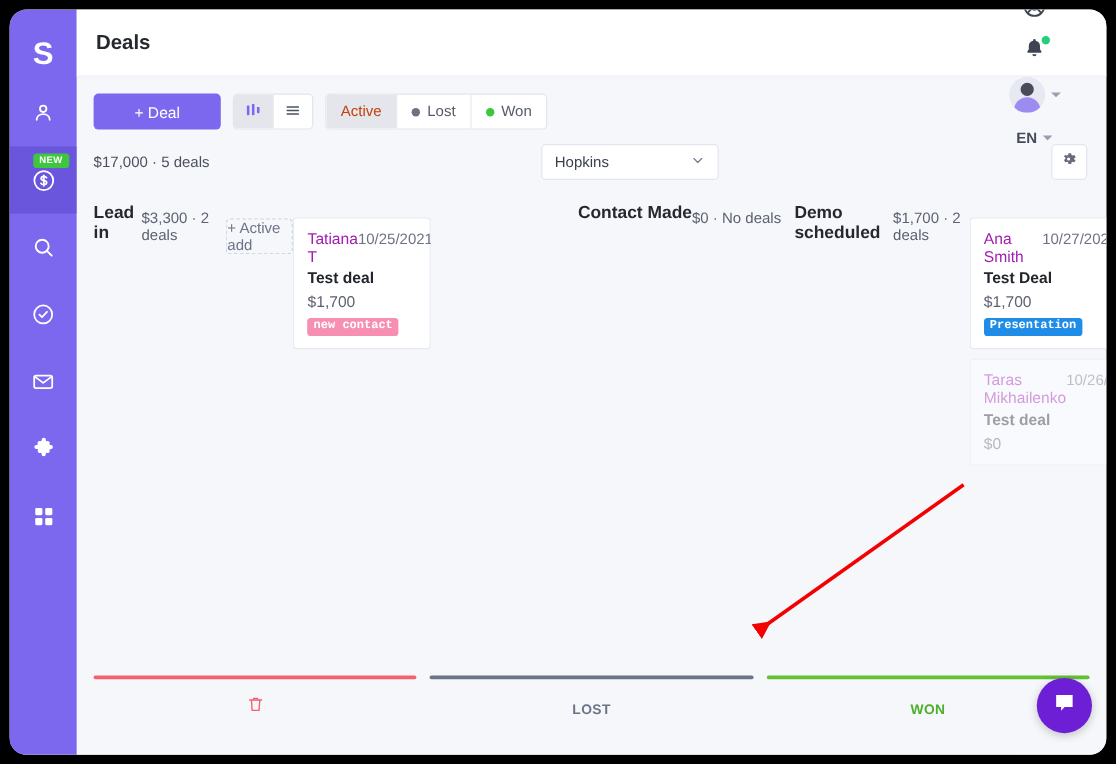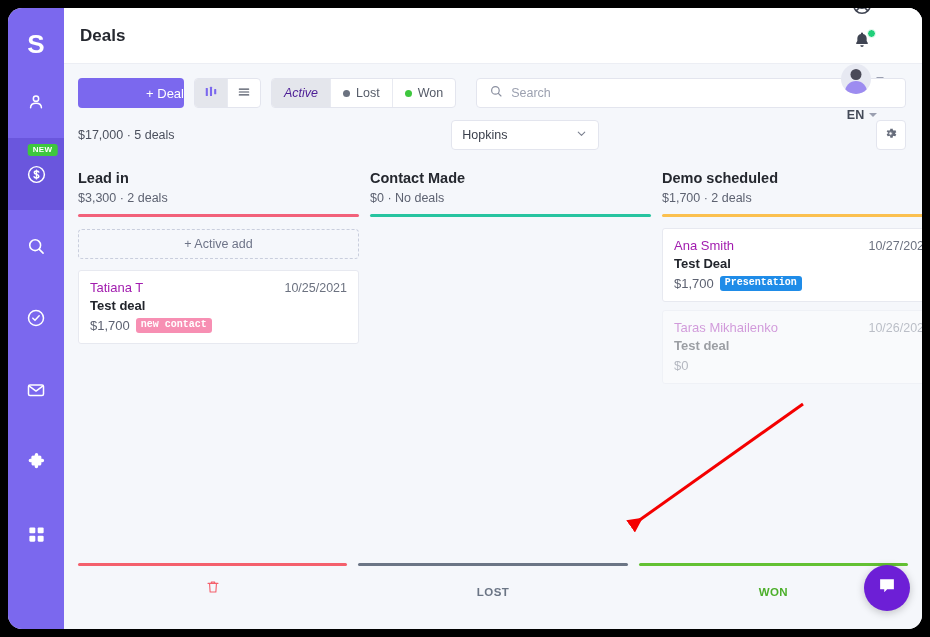--- a/index.html
+++ b/index.html
@@ -25,21 +25,21 @@
     display: flex; flex-direction: column; align-items: center;
     padding-top: 14px;
     position: relative;
   }
   .logo {
     color: #fff; font-size: 26px; font-weight: 700;
     height: 44px; display: flex; align-items: center; justify-content: center;
     width: 100%;
   }
   .nav-item {
-    width: 100%; height: 72px;
+    width: 100%; height: 56px;
     display: flex; align-items: center; justify-content: center;
     position: relative;
     cursor: pointer;
   }
   .nav-item.active { background: #6a56dd; }
   .nav-item svg { display: block; }
   .new-badge {
     position: absolute; top: 6px; left: 50%;
     transform: translateX(-28%);
     background: #3ec73e; color: #fff;
@@ -82,30 +82,29 @@
   .lang { display: flex; align-items: center; gap: 5px; font-size: 12.5px; font-weight: 700; color: #444a58; cursor: pointer; }
 
   
   .toolbar { padding: 14px 16px 0 14px; }
   .toolbar-row { display: flex; align-items: center; gap: 10px; }
   .toolbar-row.second { margin-top: 12px; gap: 12px; justify-content: space-between; }
   .deal-btn {
     background: #7b68ee; color: #fff; border: none; border-radius: 4px;
     font-size: 13px; height: 30px; width: 106px; cursor: pointer;
     font-family: inherit;
-    text-align: right;
   }
   .seg { display: flex; border: 1px solid #e3e5ee; border-radius: 4px; overflow: hidden; background: #fff; height: 30px; }
   .seg > div {
     display: flex; align-items: center; justify-content: center;
     padding: 0 12px; font-size: 12.5px; color: #555b68;
     border-right: 1px solid #e8eaf1; cursor: pointer; white-space: nowrap;
   }
   .seg > div:last-child { border-right: none; }
-  .seg > div.sel { background: #e4e6ec; color: #4c1d95; font-style: italic; }
+  .seg > div.sel { background: #e4e6ec; color: #c2410c; }
   .view-seg > div { padding: 0 9px; }
   .dot { width: 7px; height: 7px; border-radius: 50%; margin-right: 6px; display: inline-block; }
   .search-box {
     flex: 1; height: 30px; background: #fff; border: 1px solid #e3e5ee;
     border-radius: 4px; display: flex; align-items: center; gap: 8px;
     padding: 0 12px; margin-left: 10px; min-width: 0;
   }
   .search-box input {
     border: none; outline: none; font-size: 12.5px; color: #3a3f4b;
     flex: 1; font-family: inherit; background: transparent;
@@ -122,21 +121,21 @@
     width: 30px; height: 30px; background: #fff; border: 1px solid #e3e5ee;
     border-radius: 4px; display: flex; align-items: center; justify-content: center;
     cursor: pointer;
   }
 
   
   .board {
     flex: 1; display: flex; gap: 0; padding: 20px 0 0 14px;
     overflow: hidden; min-height: 0;
   }
-  .column { width: 281px; flex: 0 0 281px; margin-right: 11px; display: flex; flex-direction: column; min-height: 0; }
+  .column { width: 281px; flex: 0 0 281px; margin-right: 11px; display: flex; flex-direction: row; min-height: 0; justify-content: flex-end; }
   .col-title { font-size: 14.5px; font-weight: 700; color: #25282f; }
   .col-sub { font-size: 12.5px; color: #5d6271; margin-top: 5px; }
   .col-bar { height: 3px; border-radius: 2px; margin-top: 9px; }
   .quick-add {
     margin-top: 12px; height: 30px; border: 1px dashed #c9cedd; border-radius: 4px;
     display: flex; align-items: center; justify-content: center;
     font-size: 12.5px; color: #6e7488; cursor: pointer; background: transparent;
   }
   .cards { margin-top: 11px; display: flex; flex-direction: column; gap: 8px; overflow: hidden; }
   .card {
@@ -313,29 +312,20 @@
           <div>
             <span class="dot" style="background:#6b7280"></span>
             <span>Lost</span>
           </div>
           <div>
             <span class="dot" style="background:#3ec73e"></span>
             <span>Won</span>
           </div>
         </div>
 
-        <div class="search-box">
-          <span>
-            <svg width="14" height="14" viewBox="0 0 24 24" fill="none" stroke="#8b90a0" stroke-width="2.1" stroke-linecap="round">
-              <circle cx="11" cy="11" r="6.5"></circle>
-                <path d="M16 16l4.5 4.5"></path>
-            </svg>
-          </span>
-          <input type="text" placeholder="Search" style="">
-        </div>
       </div>
 
       <div class="toolbar-row second">
         <div class="summary">$17,000 · 5 deals</div>
         <div class="select-box">
           <span>Hopkins</span>
           <span class="chev">
             <svg width="13" height="13" viewBox="0 0 24 24" fill="none" stroke="#7b808f" stroke-width="2" stroke-linecap="round" stroke-linejoin="round">
               <path d="M6 9.5l6 6 6-6"></path>
             </svg>

